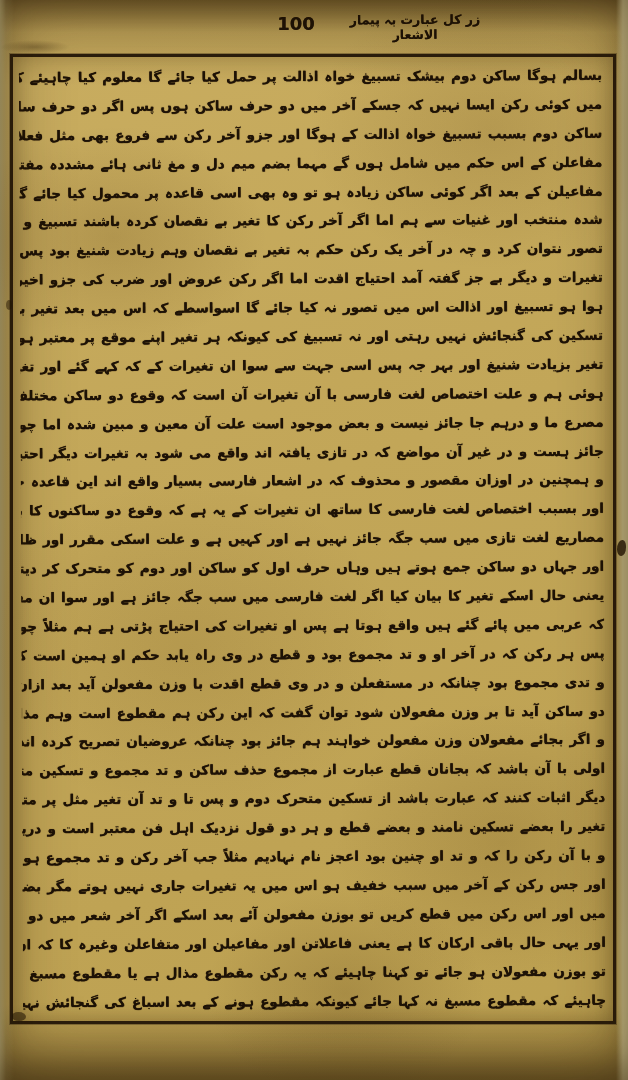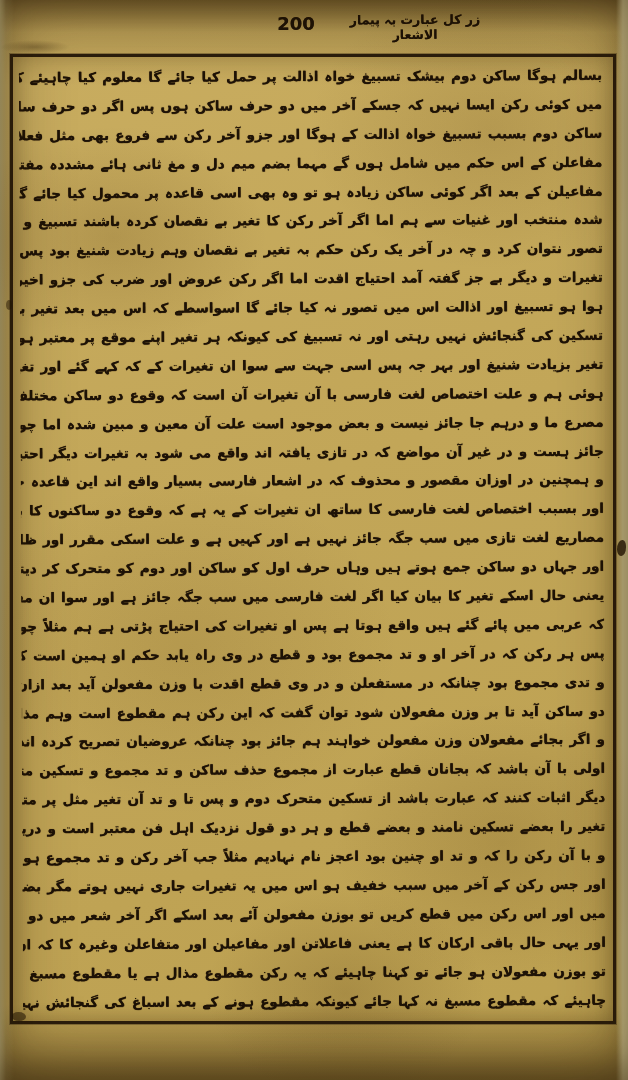--- a/index.html
+++ b/index.html
@@ -66,21 +66,21 @@
 </style>
 </head>
 <body>
 
 <div class="scan">
 
   <div class="smudge-top"></div>
 
   <div class="page-header">
     <div class="running-title">زر کل عبارت بہ پیمار الاشعار</div>
-    <div class="page-number">200</div>
+    <div class="page-number">100</div>
   </div>
 
   <div class="frame">
     <div class="text-block">
 
     <div class="line">بسالم ہوگا ساکن دوم بیشک تسبیغ خواہ اذالت پر حمل کیا جائے گا معلوم کیا چاہیئے کہ ارکان اصول</div>
         <div class="line">میں کوئی رکن ایسا نہیں کہ جسکے آخر میں دو حرف ساکن ہوں پس اگر دو حرف ساکن پائے جائیں گے</div>
         <div class="line">ساکن دوم بسبب تسبیغ خواہ اذالت کے ہوگا اور جزو آخر رکن سے فروع بھی مثل فعلاتن اور مفتعلن اور</div>
         <div class="line">مفاعلن کے اس حکم میں شامل ہوں گے مہما بضم میم دل و مغ ثانی ہائے مشددہ مفتوحہ گستردہ شدہ و نیکو کردہ</div>
         <div class="line">مفاعیلن کے بعد اگر کوئی ساکن زیادہ ہو تو وہ بھی اسی قاعدہ پر محمول کیا جائے گا اور یہ حکم</div>

